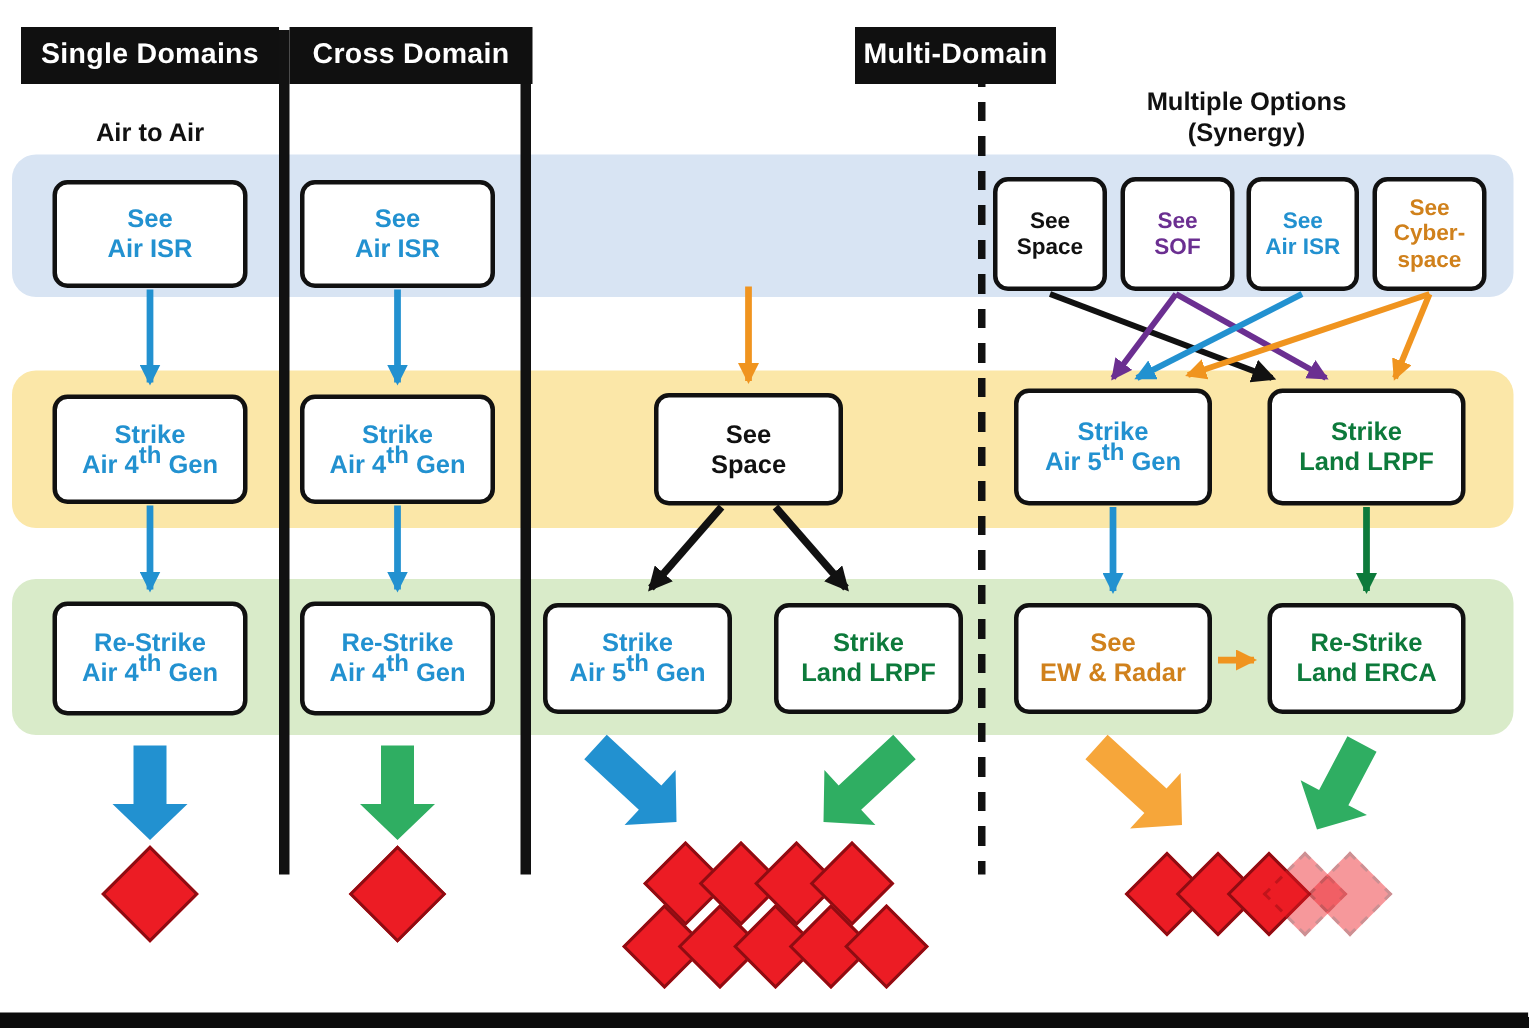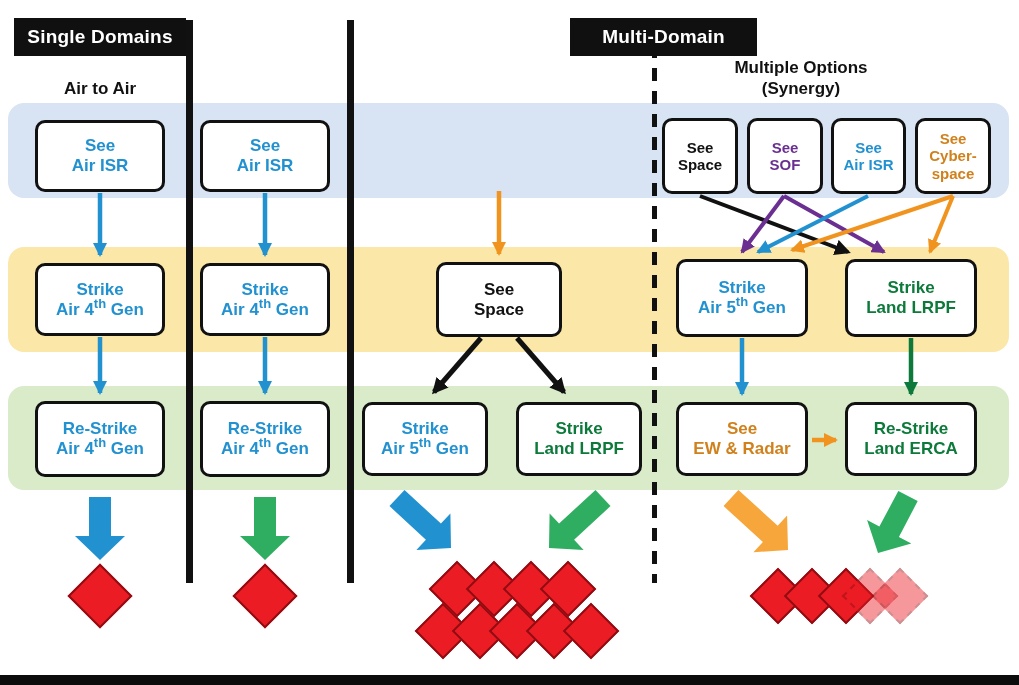--- a/index.html
+++ b/index.html
@@ -11,25 +11,25 @@
 #band-strike{top:247px;height:105px;background:var(--band_yellow,#fbe7a8)}
 #band-restrike{top:386px;height:104px;background:var(--band_green,#d9ebc9)}
 .vbar{position:absolute;top:20px;width:7px;height:563px;background:#111;z-index:3}
 #vbar-1{left:186px}
 #vbar-2{left:347px}
 #vdash{position:absolute;left:652px;top:22px;width:5px;height:561px;z-index:2;
 background:repeating-linear-gradient(to bottom,#111 0 13px,transparent 13px 23px)}
 .hdr{position:absolute;top:18px;height:38px;background:#101010;color:#fff;display:flex;align-items:center;justify-content:center;font-size:19px;z-index:4;letter-spacing:.2px}
 #hdr-single{left:14px;width:172px}
 #hdr-cross{left:193px;width:162px}
-#hdr-multi{left:570px;width:187px}
+#hdr-multi{left:570px;width:134px}
 .coltitle{position:absolute;text-align:center;font-size:17px;color:#111;z-index:2;line-height:21px}
 .node{position:absolute;background:#fff;border:3px solid #111;border-radius:10px;display:flex;flex-direction:column;align-items:center;justify-content:center;text-align:center;font-size:17px;line-height:20px;z-index:5}
 .node.small{font-size:15px;line-height:17.5px}
-sup{font-size:13px;line-height:0}
+sup{font-size:16px;line-height:0}
 .t-blue{color:var(--blue,#2291d0)}
 .t-green{color:var(--green_text,#0d7a3b)}
 .t-orange{color:var(--orange,#d0811c)}
 .t-purple{color:var(--purple,#6b2f91)}
 .t-black{color:#111}
 #overlay{position:absolute;left:0;top:0;z-index:4;pointer-events:none}
 .ln{fill:none}
 .s-blue{stroke:var(--blue,#2291d0);stroke-width:4.5}
 .s-blue-thin{stroke:var(--blue,#2291d0);stroke-width:4}
 .s-orange{stroke:var(--orange_arrow,#f0941f);stroke-width:4.5}
@@ -60,24 +60,25 @@
 
   <div class="band" id="band-see"></div>
   <div class="band" id="band-strike"></div>
   <div class="band" id="band-restrike"></div>
 
   <div class="vbar" id="vbar-1"></div>
   <div class="vbar" id="vbar-2"></div>
   <div id="vdash"></div>
 
   <div class="hdr" id="hdr-single">Single Domains</div>
+  <div class="hdr" id="hdr-cross">Cross Domain</div>
   <div class="hdr" id="hdr-multi">Multi-Domain</div>
 
   <div class="coltitle" style="left:35px;top:78px;width:130px">Air to Air</div>
-  <div class="coltitle" style="left:656px;top:57px;width:290px">
+  <div class="coltitle" style="left:686px;top:57px;width:290px">
     <div>Multiple Options</div>
     <div>(Synergy)</div>
   </div>
 
   <svg id="overlay" width="1019" height="685" viewBox="0 0 1019 685">
     <defs>
       <marker id="m-blue" markerUnits="userSpaceOnUse" markerWidth="16" markerHeight="14" refX="12" refY="7" orient="auto">
           <path d="M0,0 L14,7 L0,14 Z" class="fill-blue"></path>
         </marker>
       <marker id="m-orange" markerUnits="userSpaceOnUse" markerWidth="16" markerHeight="14" refX="12" refY="7" orient="auto">

